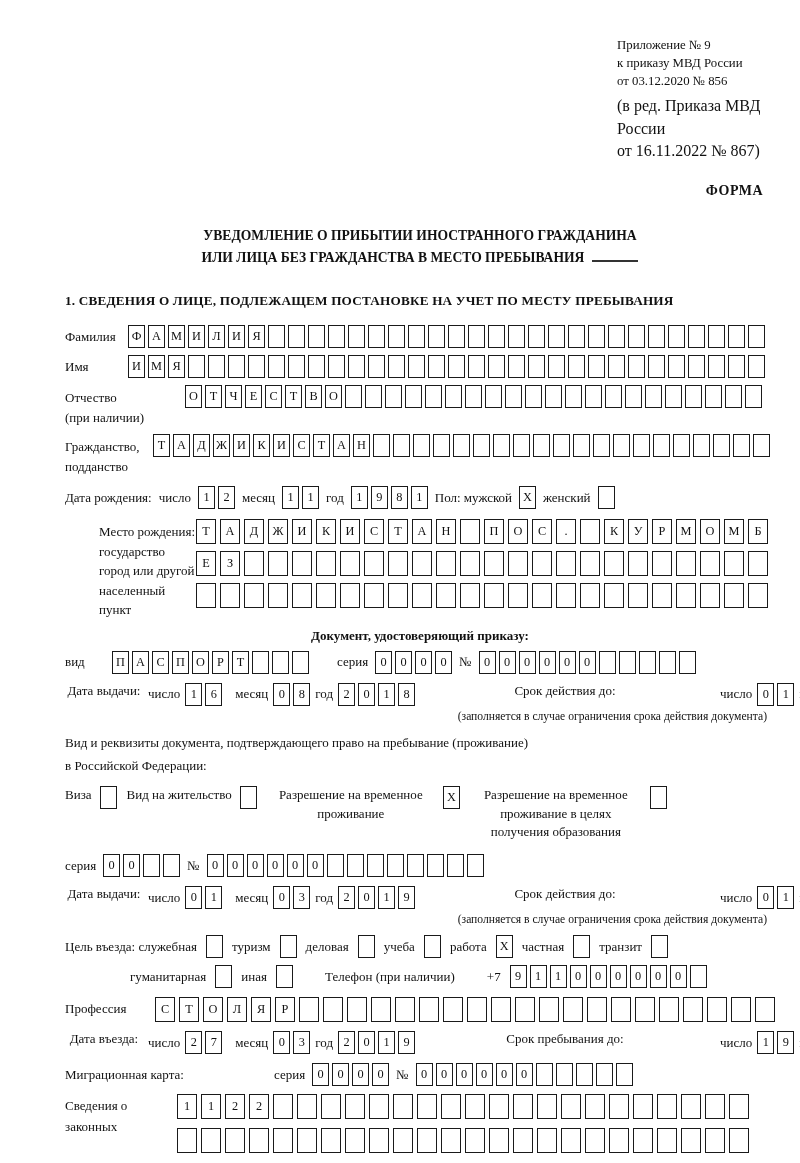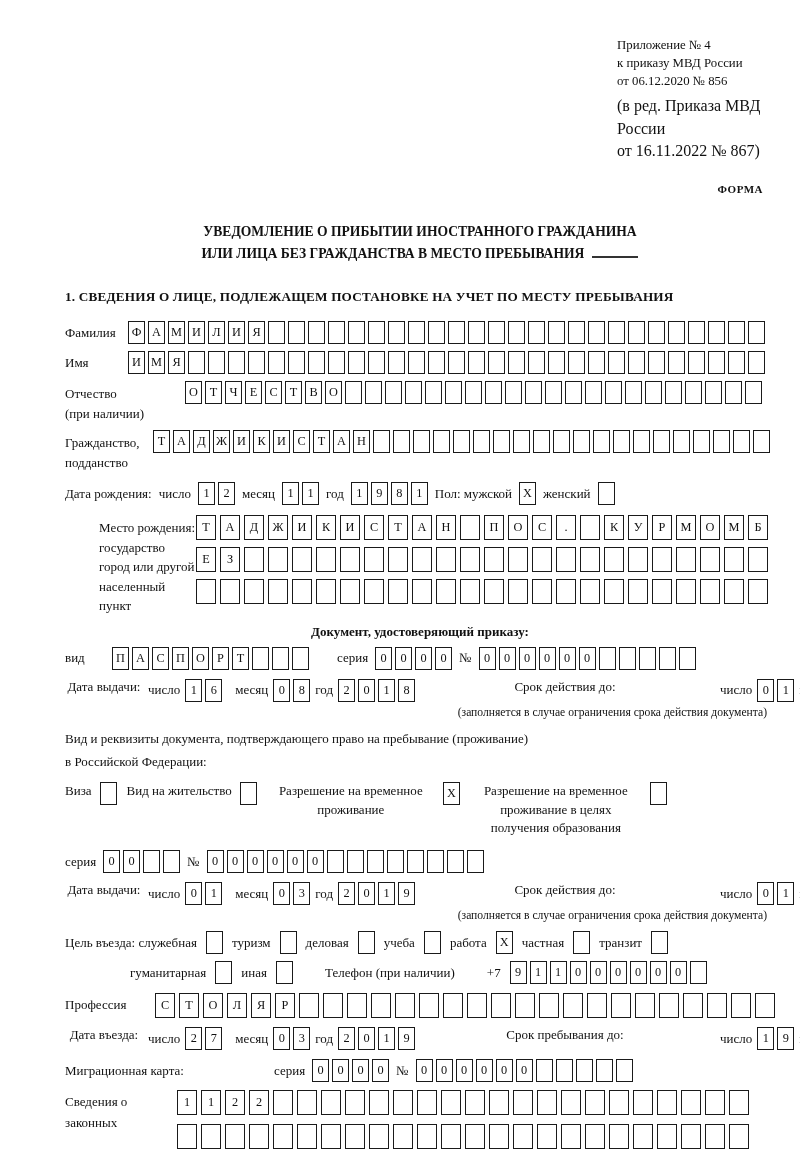--- a/index.html
+++ b/index.html
@@ -2,21 +2,21 @@
 <html lang="ru"><head>
 <meta charset="utf-8">
 <style>
   html,body{margin:0;padding:0;background:#ffffff;}
   body{width:800px;min-height:1163px;font-family:"Liberation Serif","DejaVu Serif",serif;color:#111;font-size:13px;}
   .page{box-sizing:border-box;width:800px;min-height:1163px;padding:36px 25px 28px 65px;position:relative;}
 
   
   .annex{margin-left:552px;line-height:1.42;font-size:12.8px;}
   .annex .amend{margin-top:5px;font-size:16px;line-height:1.4;}
-  .form-word{text-align:right;padding-right:12px;font-weight:bold;margin-top:20px;font-size:11px;letter-spacing:.5px;}
+  .form-word{text-align:right;padding-right:12px;font-weight:bold;margin-top:20px;font-size:14px;letter-spacing:.5px;}
 
   
   .title{text-align:center;font-weight:bold;margin-top:26px;font-size:13.6px;line-height:1.65;}
   .blank{display:inline-block;width:46px;border-bottom:2px solid #333;margin-left:8px;vertical-align:baseline;height:12px;}
   .section-title{font-weight:bold;margin-top:24px;font-size:13.2px;letter-spacing:.2px;}
 
   
   .frow{display:flex;align-items:flex-start;margin-top:7px;}
   .flabel{flex-shrink:0;padding-top:4px;}
   .w63{width:63px;} .w120{width:120px;} .w88{width:88px;}
@@ -55,23 +55,23 @@
   
   .reps{display:flex;margin-top:8px;}
   .reps .rlabels{width:112px;flex-shrink:0;line-height:1.6;padding-top:2px;}
 </style>
 </head>
 <body>
 
 <div class="page">
 
   <div class="annex">
-    <div>Приложение № 4</div>
+    <div>Приложение № 9</div>
     <div>к приказу МВД России</div>
-    <div>от 06.12.2020 № 856</div>
+    <div>от 03.12.2020 № 856</div>
     <div class="amend">
       <div>(в ред. Приказа МВД России</div>
       <div>от 16.11.2022 № 867)</div>
     </div>
   </div>
 
   <div class="form-word">ФОРМА</div>
 
   <div class="title">
     <div>УВЕДОМЛЕНИЕ О ПРИБЫТИИ ИНОСТРАННОГО ГРАЖДАНИНА</div>

